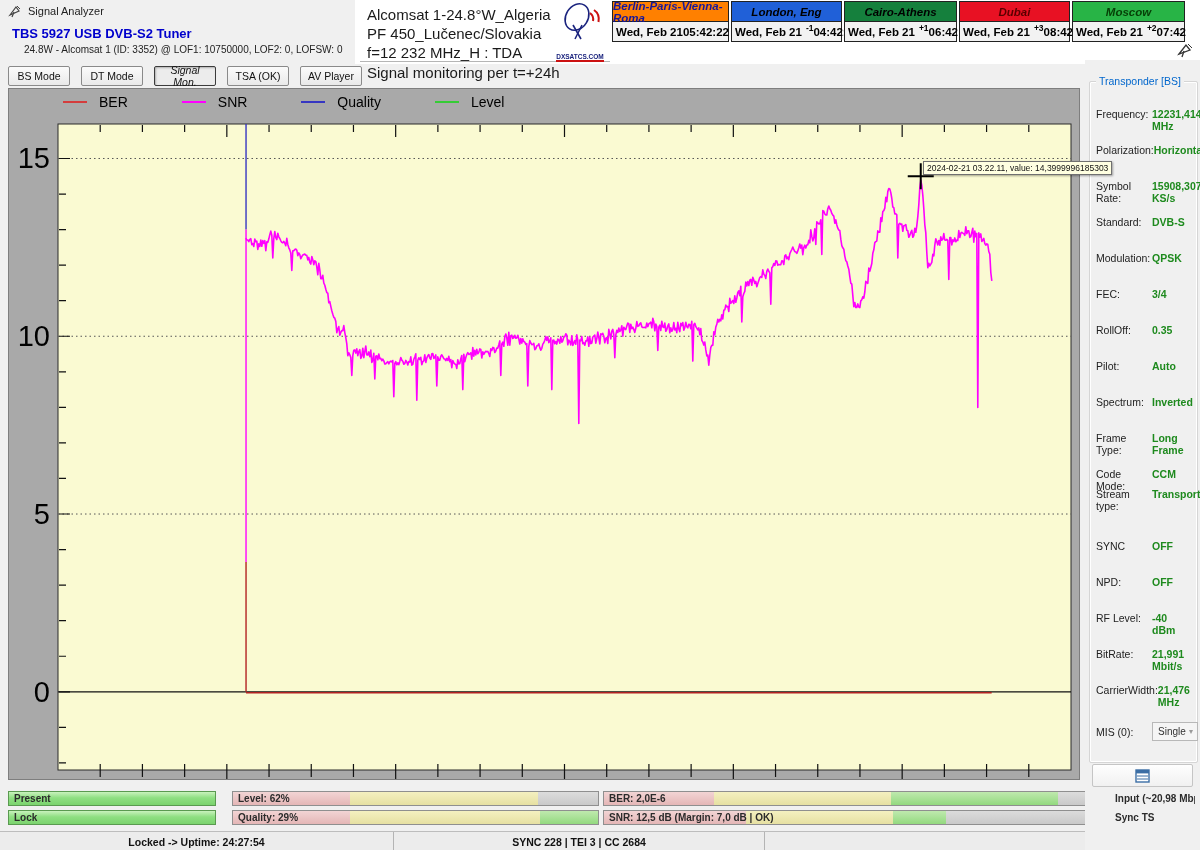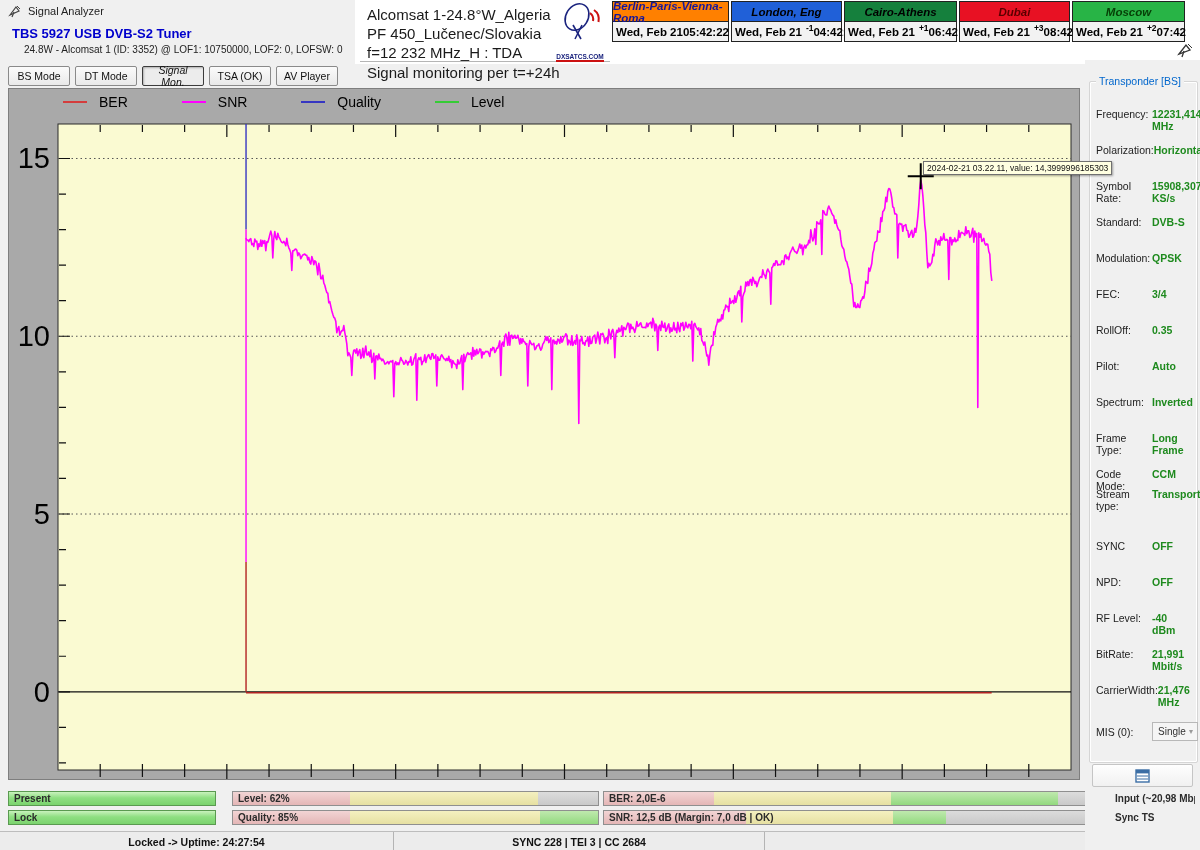--- a/index.html
+++ b/index.html
@@ -21,21 +21,21 @@
   .clock.w1{width:117px;}.clock.w3{width:113px;}.clock.w5{width:113px;}
   .clock-h{height:19px;border:1px solid #222;font-size:11.5px;font-weight:bold;font-style:italic;
            display:flex;align-items:center;justify-content:center;}
   .clock-b{height:19px;border:1px solid #222;border-top:none;background:#f2f2f2;font-size:11.5px;font-weight:bold;
            color:#000;display:flex;align-items:center;padding:0 3px;}
   .clock-b .dt{flex:0 0 auto;}
   .clock-b .off{font-size:8.5px;position:relative;top:-4px;margin-left:4px;}
   .clock-b .tm{margin-left:auto;}
   .mini-dish{position:absolute;left:1176px;top:42px;}
   
-  .tabs{position:absolute;left:8px;top:66px;display:flex;gap:5px;}
+  .tabs{position:absolute;left:8px;top:66px;display:flex;gap:11px;}
   .tab{width:62px;height:20px;background:linear-gradient(#fbfbfb,#e9e9e9);border:1px solid #8a8a8a;
        border-radius:2px;font-size:10.5px;color:#111;display:flex;align-items:center;justify-content:center;cursor:default;}
   .tab.active{background:#ececec;border:1px solid #3c3c3c;box-shadow:inset 1px 1px 2px rgba(0,0,0,.25);font-style:italic;}
   
   .chart-panel{position:absolute;left:8px;top:88px;width:1072px;height:692px;background:#a9a9a9;border:1px solid #7e7e7e;box-sizing:border-box;}
   .legend{position:absolute;left:0;top:0;width:100%;height:26px;display:flex;align-items:center;}
   .legend-item{display:flex;align-items:center;margin-left:0;}
   .legend-swatch{width:24px;height:0;border-top:2px solid #000;margin:0 12px 0 54px;}
   .legend-item:first-child .legend-swatch{margin-left:54px;}
   .legend-label{font-size:14px;color:#000;}
@@ -227,21 +227,21 @@
       <div class="zseg gray" style="width: 9%;"></div>
     </div>
   <div class="bar greenbar row1" style="left:1109px;width:87px;">
     <span class="lbl">Input (~20,98 Mbps)</span>
     </div>
 
   <div class="bar greenbar row2" style="left:8px;width:208px;">
     <span class="lbl">Lock</span>
     </div>
   <div class="bar zonebar row2" style="left:232px;width:367px;">
-    <span class="lbl">Quality: 85%</span>
+    <span class="lbl">Quality: 29%</span>
       <div class="zseg pink" style="width: 32%;"></div>
       <div class="zseg yellow" style="width: 52%;"></div>
       <div class="zseg green" style="width: 16%;"></div>
     </div>
   <div class="bar zonebar row2" style="left:603px;width:501px;">
     <span class="lbl">SNR: 12,5 dB (Margin: 7,0 dB | OK)</span>
       <div class="zseg pink" style="width: 28.5%;"></div>
       <div class="zseg yellow" style="width: 29.5%;"></div>
       <div class="zseg green" style="width: 10.5%;"></div>
       <div class="zseg gray" style="width: 31.5%;"></div>

